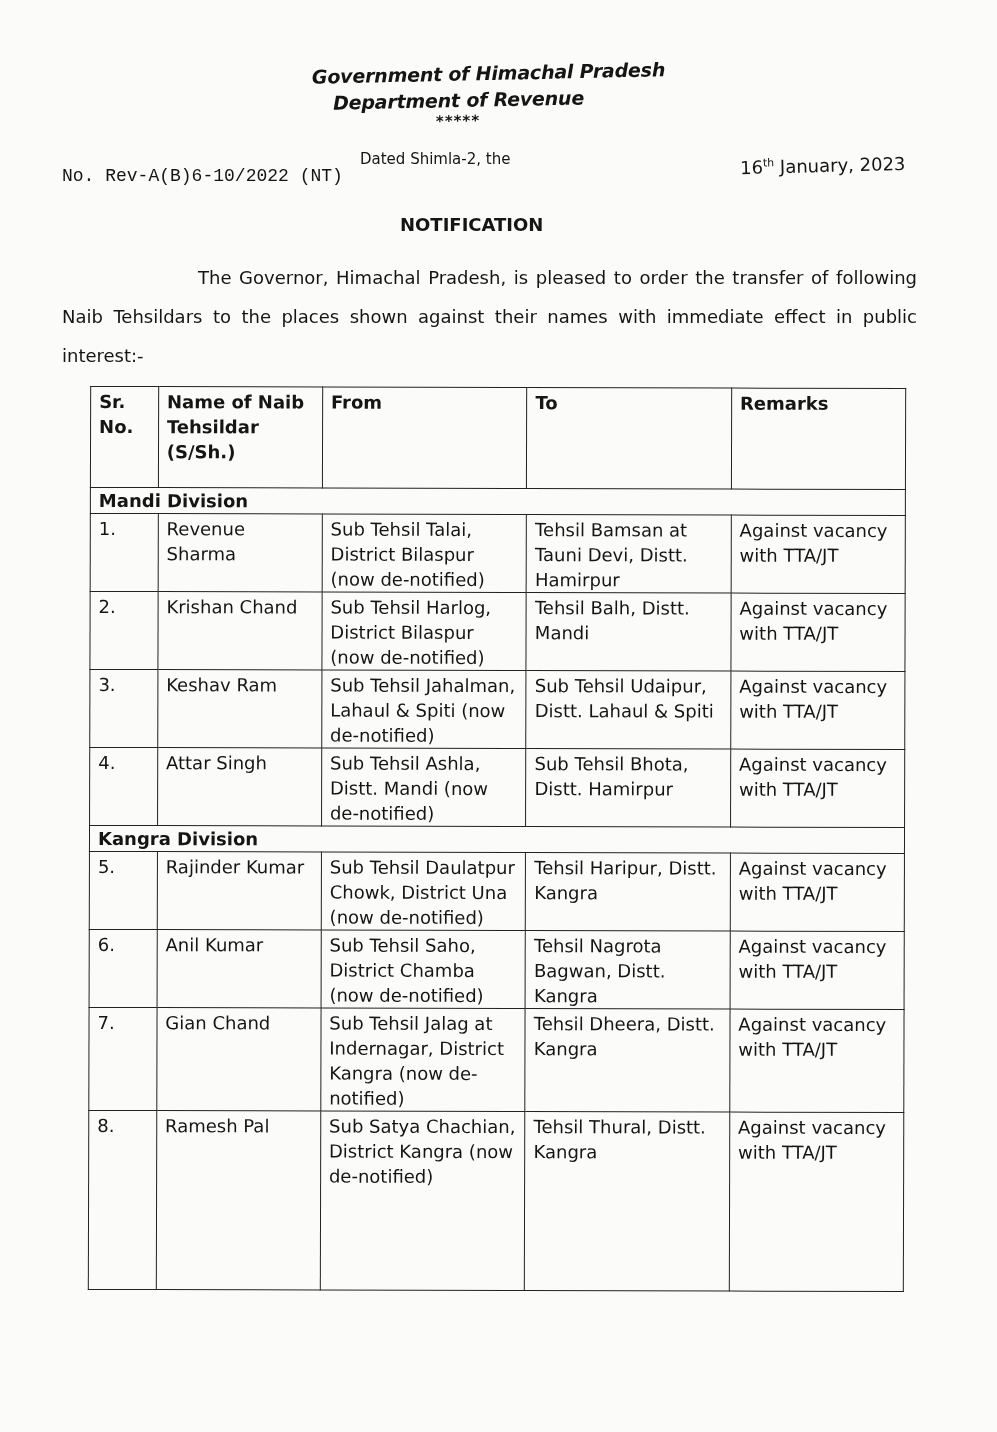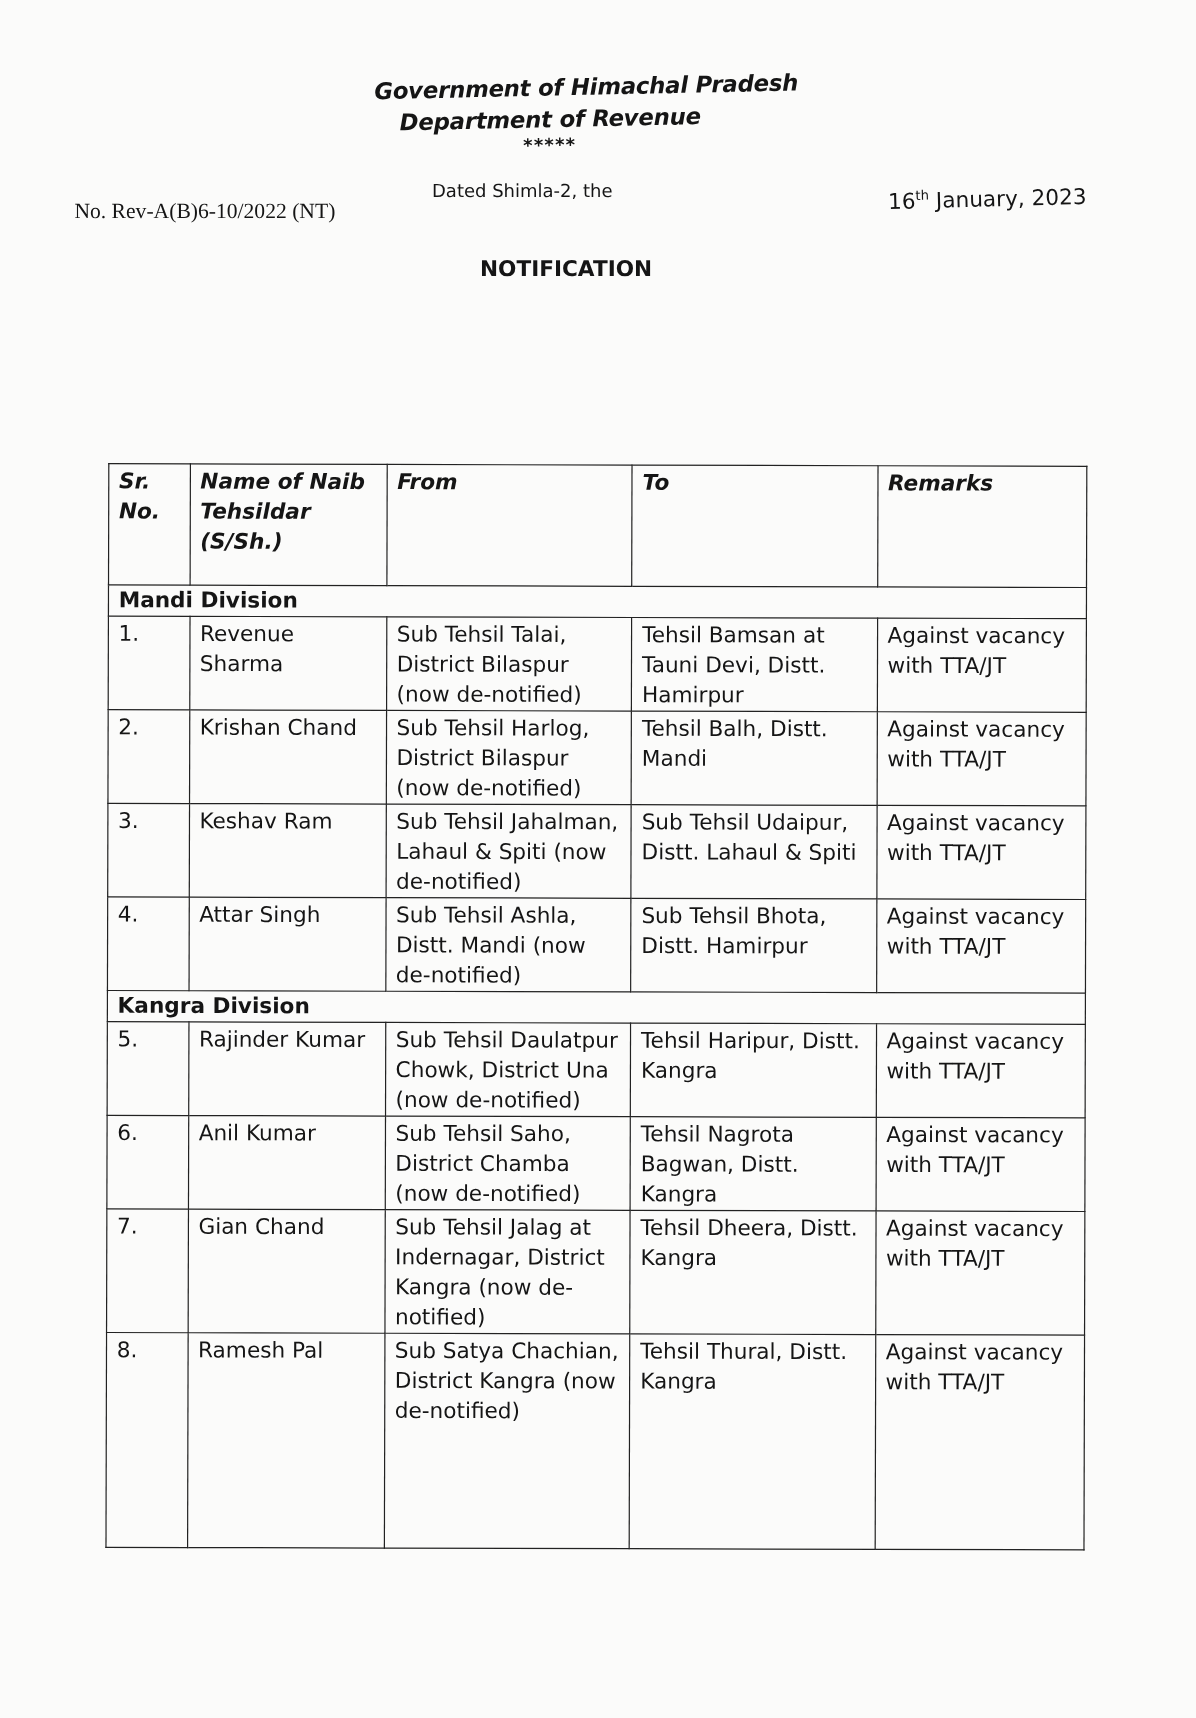--- a/index.html
+++ b/index.html
@@ -5,50 +5,51 @@
     html, body { margin: 0; padding: 0; }
     body {
       width: 997px; height: 1432px; background: #fbfbfa; position: relative;
       font-family: "DejaVu Sans", sans-serif; color: #151515; overflow: hidden;
     }
     .page { position: absolute; left: 0; top: 0; width: 997px; height: 1432px; }
     .hdr { position: absolute; left: 0; width: 997px; text-align: center; font-weight: bold; font-style: italic; font-size: 19px; letter-spacing: -0.2px; }
     .h1 { top: 62px; left: -10px; transform: rotate(-1.2deg); }
     .h2 { top: 89px; left: -40px; transform: rotate(-1.2deg); }
     .stars { position: absolute; top: 112px; left: 436px; font-weight: bold; font-size: 15px; letter-spacing: 1px; transform: rotate(-1deg); }
-    .refno { position: absolute; top: 166px; left: 62px; font-size: 18px; font-family: Liberation Serif, serif; }
+    .refno { position: absolute; top: 166px; left: 62px; font-size: 18px; font-family: Liberation Mono, monospace; }
     .dated { position: absolute; top: 150px; left: 360px; font-size: 15px; }
     .date { position: absolute; top: 155px; left: 740px; font-size: 18px; transform: rotate(-1.5deg); }
     .date sup { font-size: 11px; }
     .title { position: absolute; top: 214px; left: 400px; font-weight: bold; font-size: 18px; text-underline-offset: 3px; }
     .para { position: absolute; left: 62px; top: 258px; width: 855px; font-size: 18px; line-height: 39px; text-align: justify; }
     .para .indent { display: inline-block; width: 136px; }
     table.t { position: absolute; left: 89px; top: 387px; width: 816px; border-collapse: collapse; font-size: 18px; line-height: 25px; transform: rotate(0.15deg); }
     table.t td, table.t th { border: 1.6px solid #222; vertical-align: top; padding: 2px 8px 0 8px; text-align: left; }
-    table.t th { font-weight: bold; font-style: italic; }
+    table.t th { font-weight: bold; }
     .c1 { width: 50px; } .c2 { width: 145px; } .c3 { width: 185px; margin-top: 46px; } .c4 { width: 185px; } .c5 { width: 155px; }
     td.just { text-align: justify; text-align-last: left; }
     tr.div td { font-weight: bold; padding-top: 0; padding-bottom: 0; }
     tr.hdrrow th { height: 98px; }
     tr.r-tall td { height: 176px; }
   </style>
 </head>
 <body>
 
 <div class="page">
   <div class="hdr h1">Government of Himachal Pradesh</div>
   <div class="hdr h2">Department of Revenue</div>
   <div class="stars">*****</div>
 
   <div class="refno">No. Rev-A(B)6-10/2022 (NT)</div>
   <div class="dated">Dated Shimla-2, the</div>
   <div class="date"><span>16</span><sup>th</sup><span> January, 2023</span></div>
 
   <div class="title">NOTIFICATION</div>
 
+  <div class="para"><span class="indent"></span><span>The Governor, Himachal Pradesh, is pleased to order the transfer of following Naib Tehsildars to the places shown against their names with immediate effect in public interest:-</span></div>
 
   <table class="t">
     <thead>
       <tr class="hdrrow">
         <th class="c1">Sr. No.</th>
         <th class="c2 just">Name of Naib Tehsildar (S/Sh.)</th>
         <th class="c3">From</th>
         <th class="c4">To</th>
         <th class="c5">Remarks</th>
       </tr>

